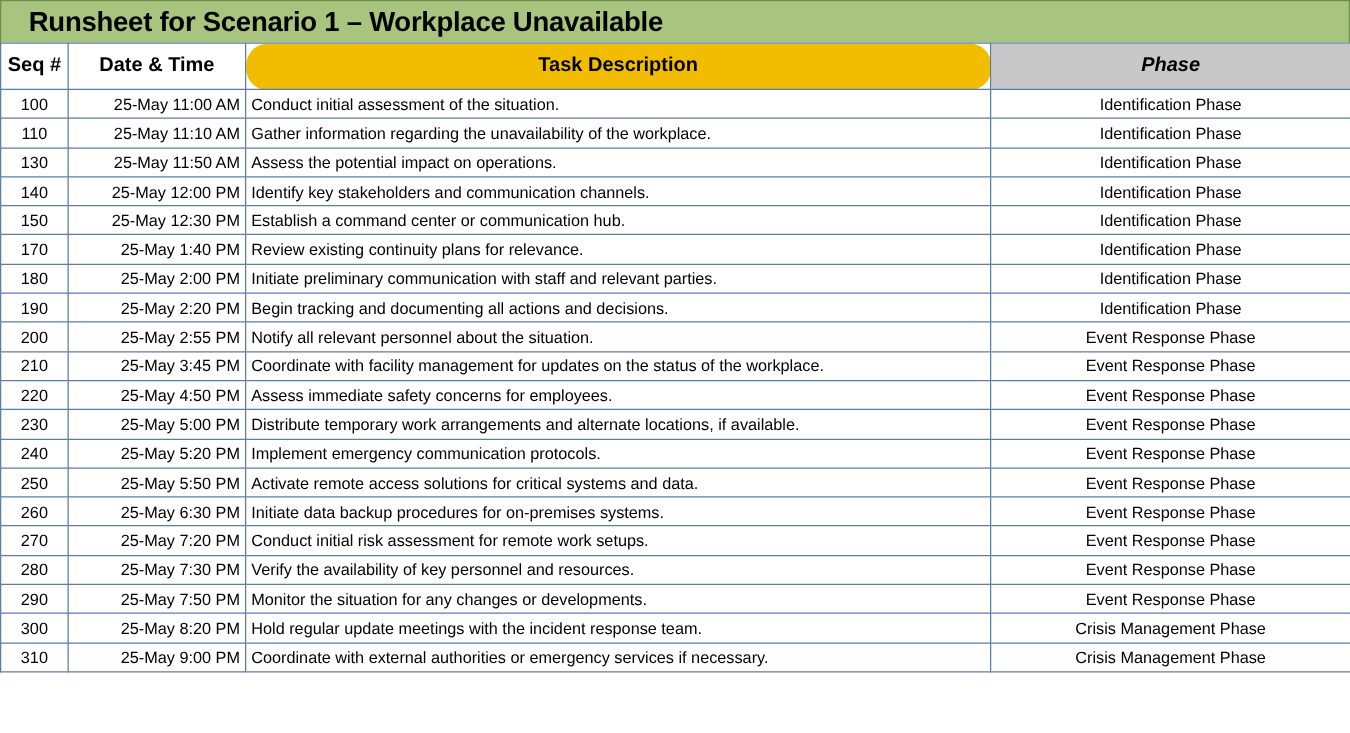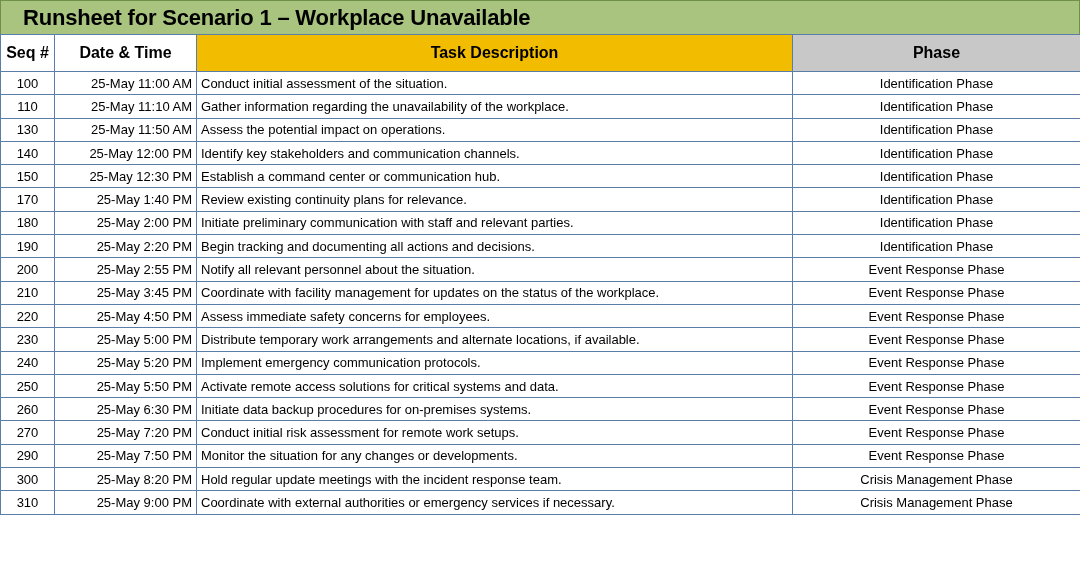--- a/index.html
+++ b/index.html
@@ -53,22 +53,22 @@
   }
   table.runsheet thead th {
     height: 37px;
     font-size: 16px;
     font-weight: bold;
     text-align: center;
     vertical-align: middle;
   }
   th.col-seq { width: 54px; background: #ffffff; }
   th.col-datetime { width: 142px; background: #ffffff; }
-  th.col-task { width: 596px; background: #f2bc00; }
-  th.col-phase { width: 288px; background: #c8c8c8; }
+  th.col-task { width: 596px; background: #f2bc00; border-radius: 17px; }
+  th.col-phase { width: 288px; background: #c8c8c8; font-style: italic; }
 
   td.cell-seq { text-align: center; }
   td.cell-datetime { text-align: right; }
   td.cell-task { text-align: left; padding-left: 5px; }
   td.cell-phase { text-align: center; }
 
   tbody tr:last-child td { border-bottom: 1px solid #5a7ea8; }
 </style>
 </head>
 <body>
@@ -179,20 +179,26 @@
           <td class="cell-task">Initiate data backup procedures for on-premises systems.</td>
           <td class="cell-phase">Event Response Phase</td>
         </tr>
         <tr>
           <td class="cell-seq">270</td>
           <td class="cell-datetime">25-May 7:20 PM</td>
           <td class="cell-task">Conduct initial risk assessment for remote work setups.</td>
           <td class="cell-phase">Event Response Phase</td>
         </tr>
         <tr>
+          <td class="cell-seq">280</td>
+          <td class="cell-datetime">25-May 7:30 PM</td>
+          <td class="cell-task">Verify the availability of key personnel and resources.</td>
+          <td class="cell-phase">Event Response Phase</td>
+        </tr>
+        <tr>
           <td class="cell-seq">290</td>
           <td class="cell-datetime">25-May 7:50 PM</td>
           <td class="cell-task">Monitor the situation for any changes or developments.</td>
           <td class="cell-phase">Event Response Phase</td>
         </tr>
         <tr>
           <td class="cell-seq">300</td>
           <td class="cell-datetime">25-May 8:20 PM</td>
           <td class="cell-task">Hold regular update meetings with the incident response team.</td>
           <td class="cell-phase">Crisis Management Phase</td>

